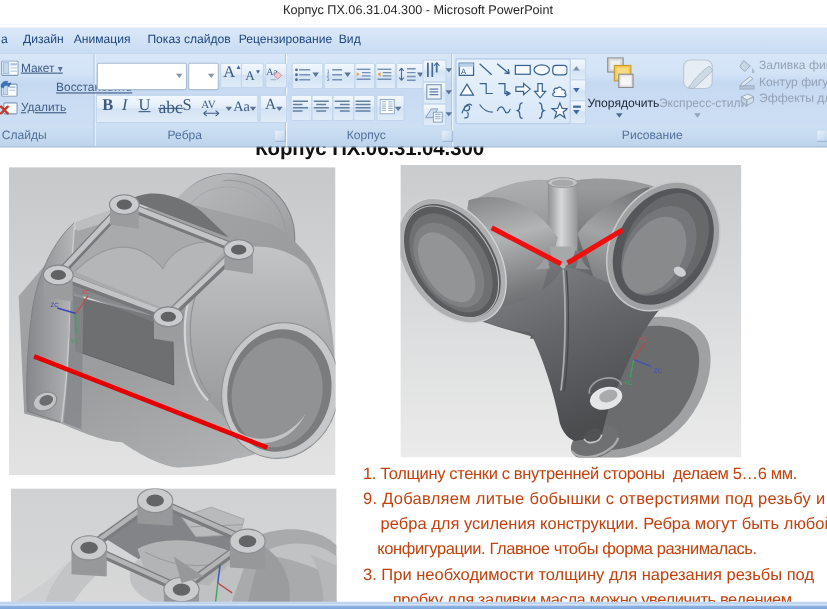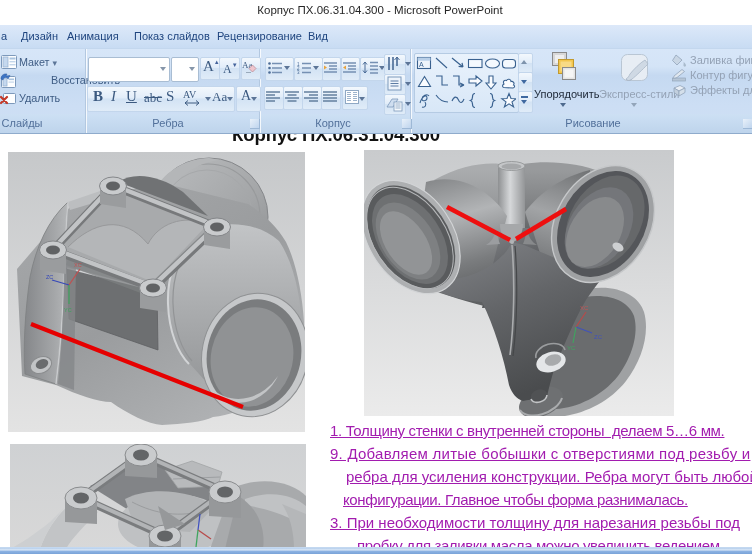--- a/index.html
+++ b/index.html
@@ -18,28 +18,28 @@
   .tab{position:absolute;top:8px;font-size:11px;color:#1e447e;}
   .grplabel{position:absolute;top:95px;font-size:11px;color:#52709a;text-align:center;}
   .vsep{position:absolute;top:27px;width:1px;height:84px;background:#b3c8e0;box-shadow:1px 0 0 rgba(255,255,255,.8);}
   .launcher{position:absolute;top:97px;width:9px;height:9px;border:1px solid #9db8d6;border-top:none;border-left:none;
      background:linear-gradient(135deg,rgba(255,255,255,.6),rgba(190,212,238,.8));}
   .btnflat{position:absolute;border:1px solid #c3d6ec;border-radius:2px;
     background:linear-gradient(180deg,#f3f8fd,#e2edf9 45%,#d3e3f4 50%,#e0ecf8);}
   .combo{position:absolute;background:#fff;border:1px solid #a9bdd3;border-radius:2px;}
   .carr{position:absolute;width:0;height:0;border-left:3px solid transparent;
      border-right:3px solid transparent;border-top:4px solid #8696aa;}
-  .ribtext{position:absolute;font-size:10.8px;color:#3e5c84;white-space:nowrap;}
+  .ribtext{position:absolute;font-size:10.8px;color:#3e5c84;white-space:nowrap;text-decoration:underline;}
   .graytext{position:absolute;font-size:11px;color:#94a2b5;white-space:nowrap;}
   .darktext{position:absolute;font-size:11px;color:#202b3a;white-space:nowrap;}
   .dna{position:absolute;width:0;height:0;border-left:3px solid transparent;border-right:3px solid transparent;border-top:4px solid #5c7597;}
   .serifg{font-family:"Liberation Serif",serif;color:#3c5a80;}
   #slide-title{left:156px;top:124px;letter-spacing:-0.1px;width:360px;text-align:center;z-index:1;
      font-size:18.6px;font-weight:bold;color:#111;}
-  .tl{position:absolute;white-space:nowrap;font-size:15px;color:#a21caf;z-index:1;text-decoration:underline;}
+  .tl{position:absolute;white-space:nowrap;font-size:15px;color:#c2410c;z-index:1;}
   #statusbar{left:0;top:547px;width:752px;height:7px;z-index:12;
      background:linear-gradient(180deg,#c6daf1 0%,#bad2ee 28%,#e4eef9 42%,#8db3e3 58%,#7aa3d8 100%);}
   .img{position:absolute;z-index:1;}
 </style>
 </head>
 <body>
 <div id="titlebar" class="abs">Корпус ПХ.06.31.04.300  -  Microsoft PowerPoint</div>
 
 <div id="slide-title" class="abs">Корпус ПХ.06.31.04.300</div>
 
@@ -108,21 +108,21 @@
     <text x="0" y="9" font-size="9" fill="#3c5a80" font-family="Liberation Serif">Aa</text>
     <path d="M7,9.5 L10.5,13 L14,9.5 L10.5,6 Z" fill="#eec5cd" stroke="#b98691" stroke-width="0.7"></path>
     <path d="M4,13.5 L9,13.5" stroke="#9ab" stroke-width="1"></path>
   </svg>
 
   <div class="btnflat" style="left:87px;top:64px;width:146px;height:24px;"></div>
   <div class="btnflat" style="left:236px;top:64px;width:23px;height:24px;"></div>
   <div class="abs serifg" style="left:93px;top:66px;font-size:15px;font-weight:bold;">B</div>
   <div class="abs serifg" style="left:111px;top:66px;font-size:15px;font-style:italic;">I</div>
   <div class="abs serifg" style="left:126px;top:66px;font-size:15px;text-decoration:underline;">U</div>
-  <div class="abs serifg" style="left:144px;top:68px;font-size:13px;text-decoration:line-through;">abc</div>
+  <div class="abs serifg" style="left:144px;top:68px;font-size:16px;text-decoration:line-through;">abc</div>
   <div class="abs serifg" style="left:166px;top:66px;font-size:15px;">S</div>
   <svg class="abs" style="left:183px;top:66px;" width="22" height="20" viewBox="0 0 22 20">
     <text x="0" y="10" font-size="10" fill="#3c5a80" font-family="Liberation Serif">AV</text>
     <path d="M2,15 L16,15 M2,15 l3,-2.5 M2,15 l3,2.5 M16,15 l-3,-2.5 M16,15 l-3,2.5" stroke="#3c5a80" stroke-width="1" fill="none"></path>
   </svg>
   <div class="dna" style="left:205px;top:75px;"></div>
   <div class="abs serifg" style="left:212px;top:67px;font-size:13px;">Aa</div>
   <div class="dna" style="left:227px;top:75px;"></div>
   <div class="abs serifg" style="left:241px;top:66px;font-size:14px;">A</div>
   <div class="dna" style="left:251px;top:75px;"></div>

